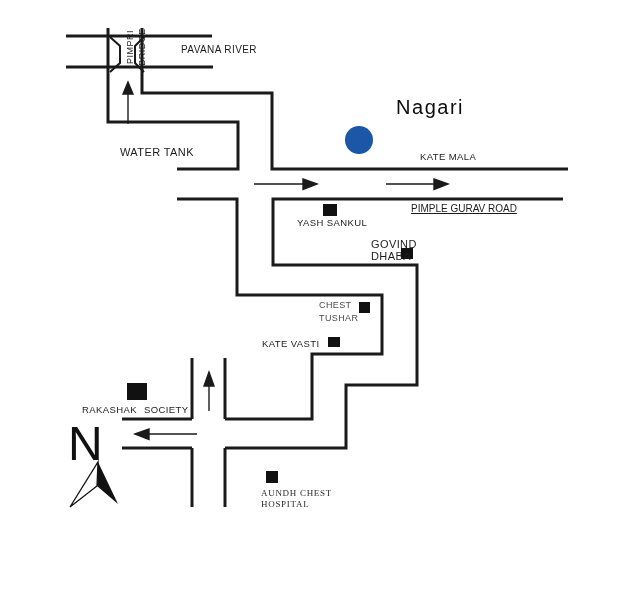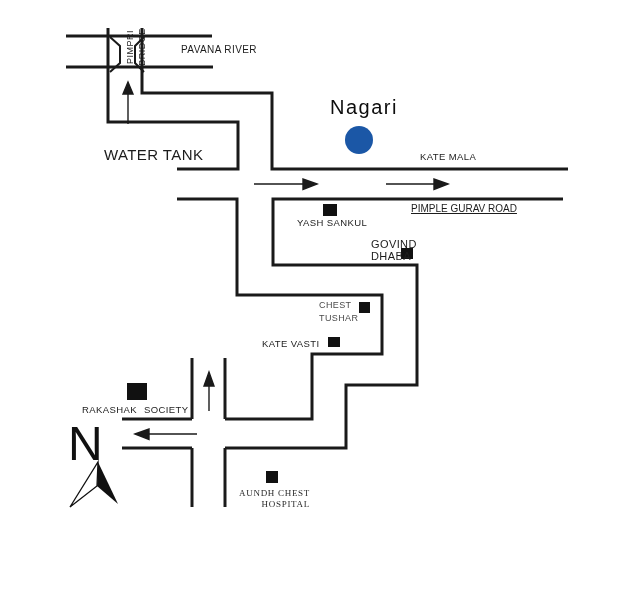--- a/index.html
+++ b/index.html
@@ -2,27 +2,27 @@
 <html><head>
 <meta charset="utf-8">
 <style>
   html,body { margin:0; padding:0; background:#fff; }
   #map {
     position:relative; width:629px; height:600px; background:#ffffff;
     font-family:"Liberation Sans", sans-serif; color:#1a1a1a; overflow:hidden;
   }
   #roads { position:absolute; left:0; top:0; }
   .lbl { position:absolute; white-space:nowrap; font-size:9.5px; letter-spacing:0.4px; color:#1c1c1c; }
-  .center { text-align:right; }
+  .center { text-align:left;margin-left:31px; }
   .title {
     position:absolute; left:264px; top:58px; width:200px; text-align:center;
     font-size:41px; letter-spacing:2px; color:#0d0d0d; line-height:1;
   }
   .subtitle {
-    position:absolute; left:264px; top:97px; width:200px; text-align:center;
+    position:absolute; left:264px; top:97px; width:200px; text-align:right;
     font-size:20px; letter-spacing:1.5px; color:#0d0d0d; line-height:1;
   }
   .vrot {
     position:absolute; left:93px; top:41px; width:74px; height:12px;
     transform:rotate(-90deg); transform-origin:center; text-align:center;
     font-size:9px; letter-spacing:0.5px; line-height:12px;
   }
   .two-line { line-height:12px; }
   .gray { color:#4a4a4a; }
   .serif-lbl {
@@ -95,21 +95,21 @@
       <polygon points="98,462 97,486 70,507" fill="#ffffff" stroke="#111" stroke-width="1.3"></polygon>
     </g>
   </svg>
 
   <div class="subtitle">Nagari</div>
 
   <div class="lbl" style="left:181px; top:44px; font-size:10px;">PAVANA RIVER</div>
 
   <div class="vrot">PIMPRI BRIDGE</div>
 
-  <div class="lbl" style="left:104px; top:146px; width:96px; font-size:15px;">WATER TANK</div>
+  <div class="lbl" style="left:120px; top:146px; width:96px; font-size:11px;">WATER TANK</div>
 
   <div class="lbl" style="left:420px; top:151px;">KATE MALA</div>
 
   <div class="lbl" style="left:297px; top:217px;">YASH SANKUL</div>
 
   <div class="lbl" style="left:411px; top:203px; font-size:10px; letter-spacing:0;text-decoration:underline;">PIMPLE GURAV ROAD</div>
 
   <div class="lbl two-line" style="left:371px; top:238px; font-size:11px;">
     <div>GOVIND</div>
     <div>DHABA</div>

